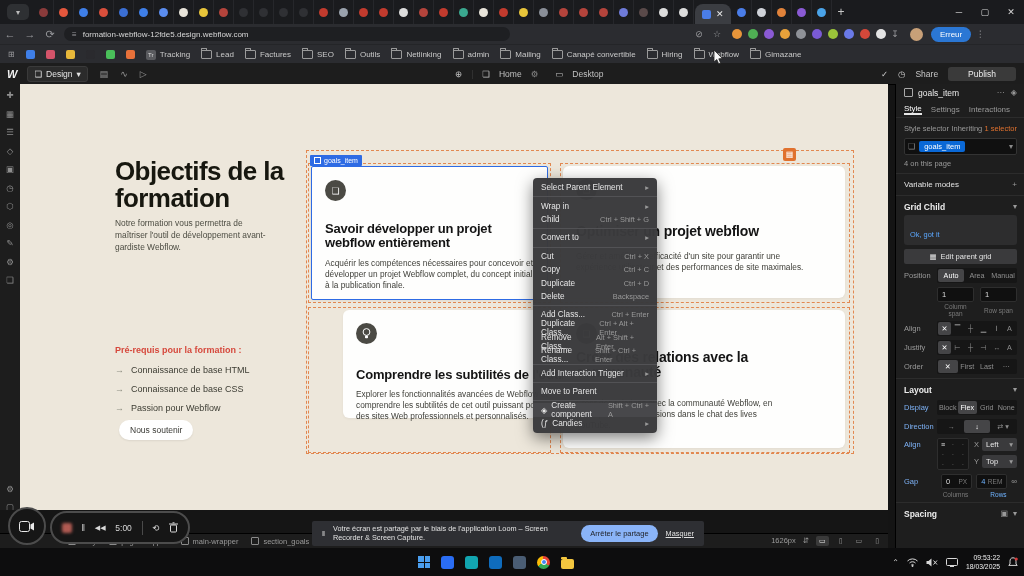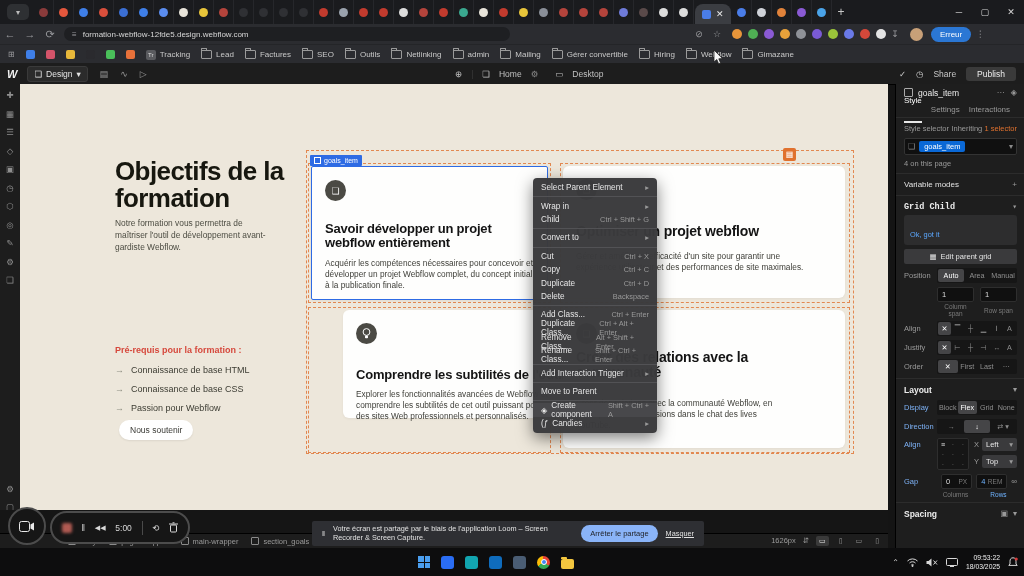--- a/index.html
+++ b/index.html
@@ -39,21 +39,21 @@
   .tr-badge{width:10px;height:10px;background:#5a5b5f;border-radius:2px;color:#ddd;font-size:6px;display:flex;align-items:center;justify-content:center;}
   
   .wf-topbar{position:absolute;left:0;top:63px;width:1024px;height:21px;background:#1d1d1d;border-bottom:1px solid #000;
              display:flex;align-items:center;color:#c8c8c8;font-size:8.5px;}
   .wf-logo{color:#f0f0f0;font-weight:bold;font-style:italic;font-size:11px;margin:0 10px 0 7px;}
   .design-dd{display:flex;align-items:center;gap:4px;background:#2b2b2b;border:1px solid #3a3a3a;border-radius:3px;
              padding:2px 6px;color:#e4e4e4;}
   .wf-tb-ic{color:#9a9a9a;font-size:9px;margin-left:12px;}
   .wf-center{position:absolute;left:455px;display:flex;align-items:center;gap:9px;color:#c0c0c0;}
   .wf-right{position:absolute;right:8px;display:flex;align-items:center;gap:10px;}
-  .publish-btn{background:#3a3a3a;border-radius:3px;padding:2px 11px;color:#ececec;}
+  .publish-btn{background:#3a3a3a;border-radius:3px;padding:2px 20px;color:#ececec;}
   
   .wf-sidebar{position:absolute;left:0;top:84px;width:20px;height:449px;background:#1d1d1d;border-right:1px solid #000;
               display:flex;flex-direction:column;align-items:center;padding-top:7px;gap:10px;color:#8f8f8f;font-size:8.5px;}
   .sb-bottom{margin-top:auto;display:flex;flex-direction:column;align-items:center;gap:10px;padding-bottom:10px;}
   .sbi{line-height:1;}
   
   .canvas{position:absolute;left:20px;top:84px;width:868px;height:426px;background:#EDE7DB;overflow:hidden;}
   .h-title{position:absolute;left:95px;top:74px;width:200px;font-size:26px;line-height:1.04;font-weight:bold;
            color:#17170f;letter-spacing:-0.6px;}
   .h-intro{position:absolute;left:95px;top:134px;width:160px;font-size:8.4px;line-height:1.4;color:#4c4c42;}
@@ -84,21 +84,21 @@
   .mi.hl{background:#48484b;}
   .ctx .sep{height:1px;background:#525255;margin:2px 0;}
   
   .panel{position:absolute;left:895px;top:84px;width:129px;height:464px;background:#1e1e1e;border-left:1px solid #000;
          color:#c8c8c8;font-size:8px;overflow:hidden;}
   .p-row{display:flex;align-items:center;padding:0 8px;}
   .p-head{height:17px;justify-content:space-between;}
   .p-head .nm{display:flex;align-items:center;gap:5px;color:#ececec;font-size:8.5px;}
   .obx{width:7px;height:7px;border:1px solid #aaa;border-radius:1px;}
   .p-tabs{height:16px;gap:9px;border-bottom:1px solid #2c2c2c;font-size:8px;color:#9a9a9a;}
-  .p-tabs .on{color:#fff;border-bottom:2px solid #e8e8e8;padding-bottom:16px;}
+  .p-tabs .on{color:#fff;border-bottom:2px solid #e8e8e8;padding-bottom:0;}
   .lab-g{color:#9a9a9a;font-size:7.5px;}
   .orange{color:#e0712e;}
   .sel-input{margin:3px 8px;height:15px;background:#101010;border:1px solid #333;border-radius:2px;display:flex;
              align-items:center;gap:4px;padding:0 3px;}
   .cls-pill{background:#0a68d6;color:#fff;font-size:7.5px;border-radius:2px;padding:1px 5px;}
   .divider{height:1px;background:#2c2c2c;margin:4px 0;}
   .sec-h{font-weight:bold;color:#ececec;font-size:8.5px;}
   .info-box{margin:2px 8px;background:#2d2d2e;border-radius:3px;padding:5px 6px;font-size:7.4px;line-height:1.38;color:#b6b6b6;}
   .link-b{color:#5ca8ff;}
   .btn-dark{margin:4px 8px;height:15px;background:#3a3a3c;border-radius:2px;display:flex;align-items:center;
@@ -363,21 +363,21 @@
         <div class="bm">
           <span class="folder-ico"></span>
           <span>admin</span>
         </div>
         <div class="bm">
           <span class="folder-ico"></span>
           <span>Mailing</span>
         </div>
         <div class="bm">
           <span class="folder-ico"></span>
-          <span>Gérer convertible</span>
+          <span>Canapé convertible</span>
         </div>
         <div class="bm">
           <span class="folder-ico"></span>
           <span>Hiring</span>
         </div>
         <div class="bm">
           <span class="folder-ico"></span>
           <span>Webflow</span>
         </div>
         <div class="bm">
@@ -607,21 +607,21 @@
     </div>
     <div class="p-row" style="height:11px;">
         <span class="lab-g">4 on this page</span>
       </div>
     <div class="divider"></div>
     <div class="p-row" style="height:13px;justify-content:space-between;">
       <span style="color:#e0e0e0;">Variable modes</span>
       <span style="color:#9a9a9a;">+</span>
     </div>
     <div class="divider"></div>
-    <div class="p-row" style="height:13px;justify-content:space-between;font-family:Liberation Mono, monospace;">
+    <div class="p-row" style="height:13px;justify-content:space-between;">
       <span class="sec-h">Grid Child</span>
       <span style="color:#9a9a9a;">▾</span>
     </div>
     <div class="info-box">
       <br>
       <span class="link-b">Ok, got it</span>
     </div>
     <div class="btn-dark">
       <span>▦</span>
       <span>Edit parent grid</span>

